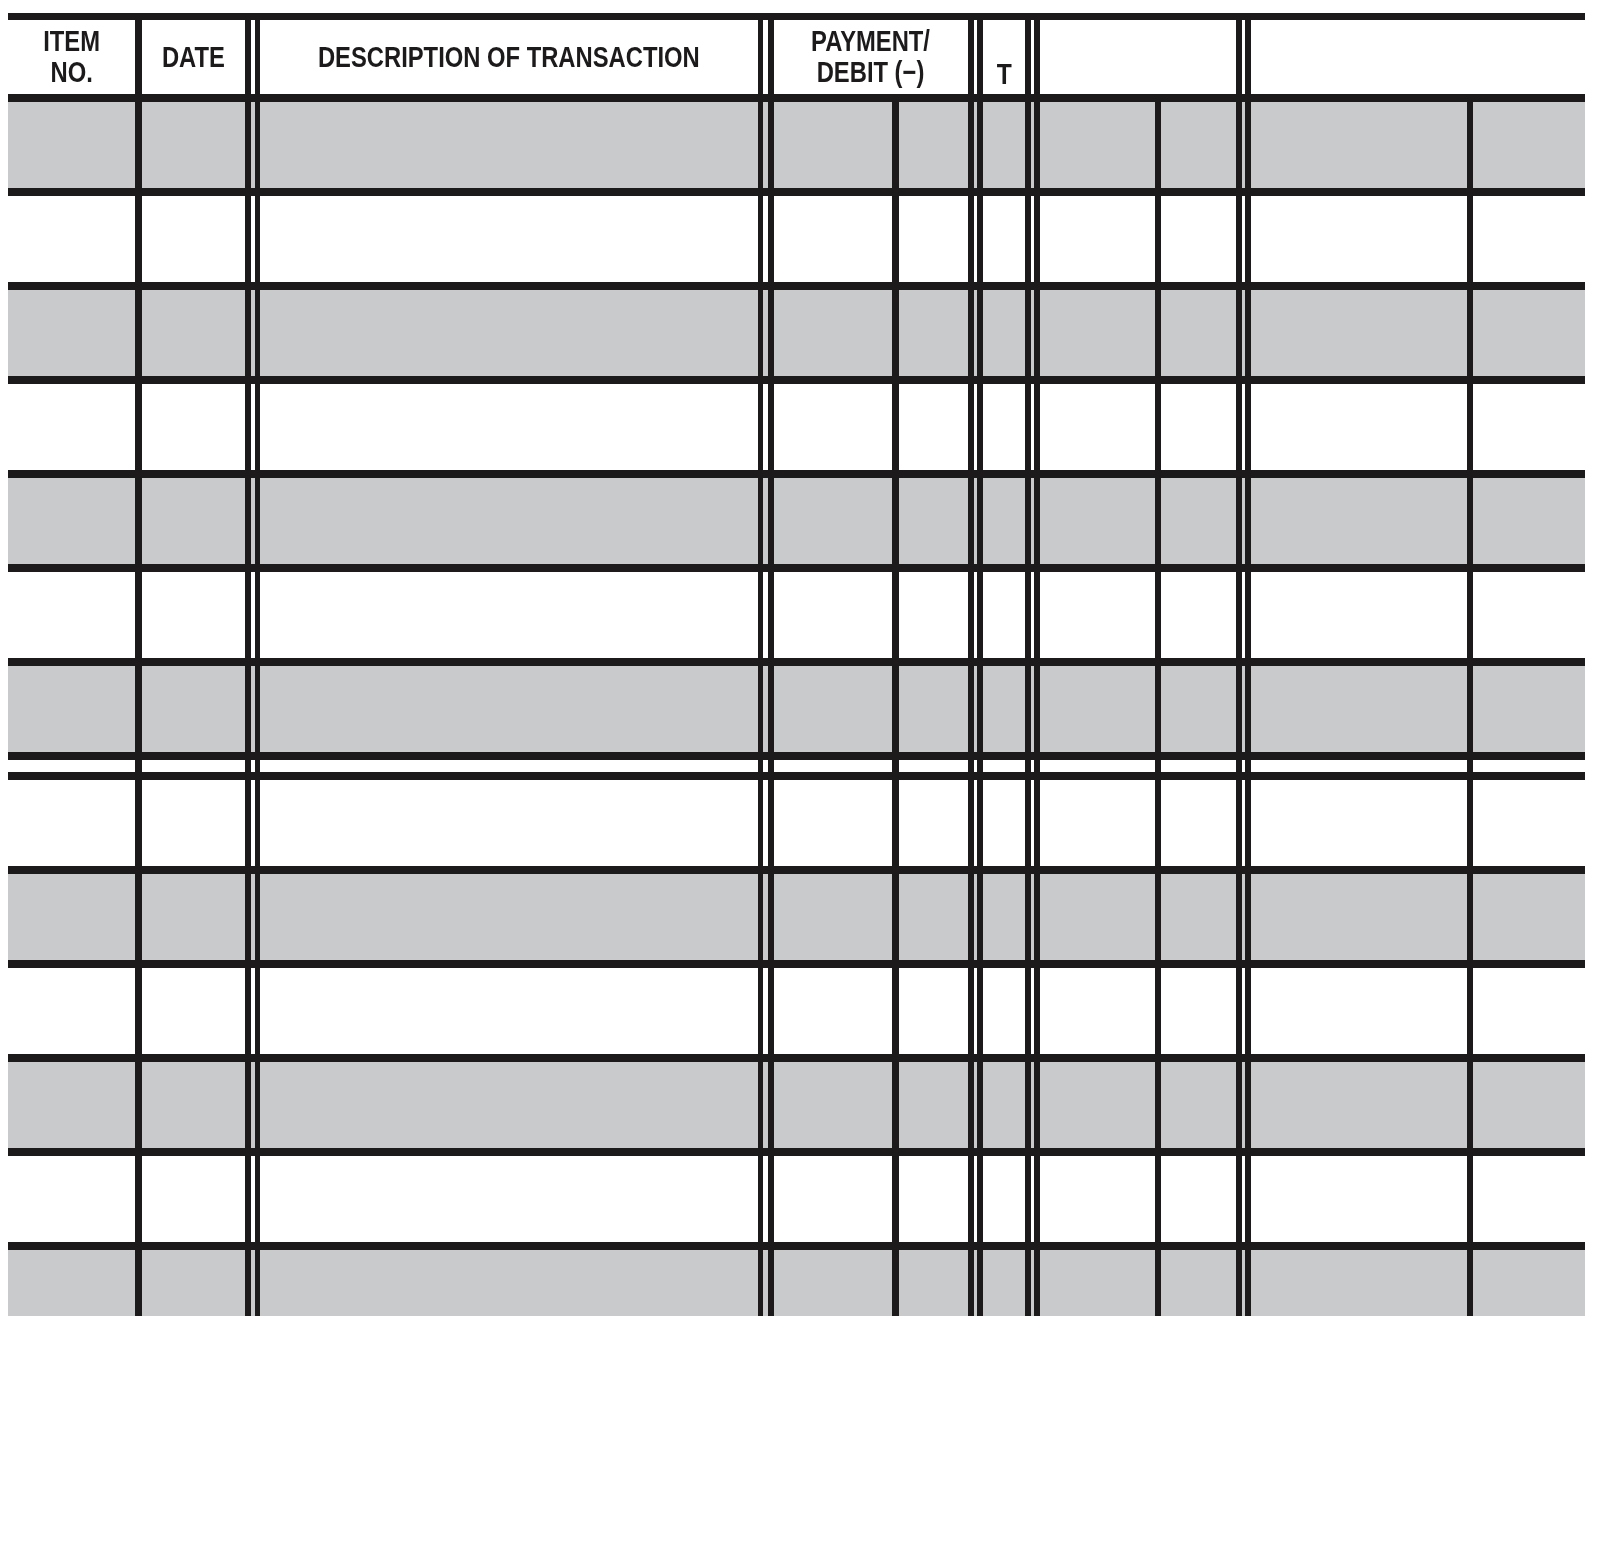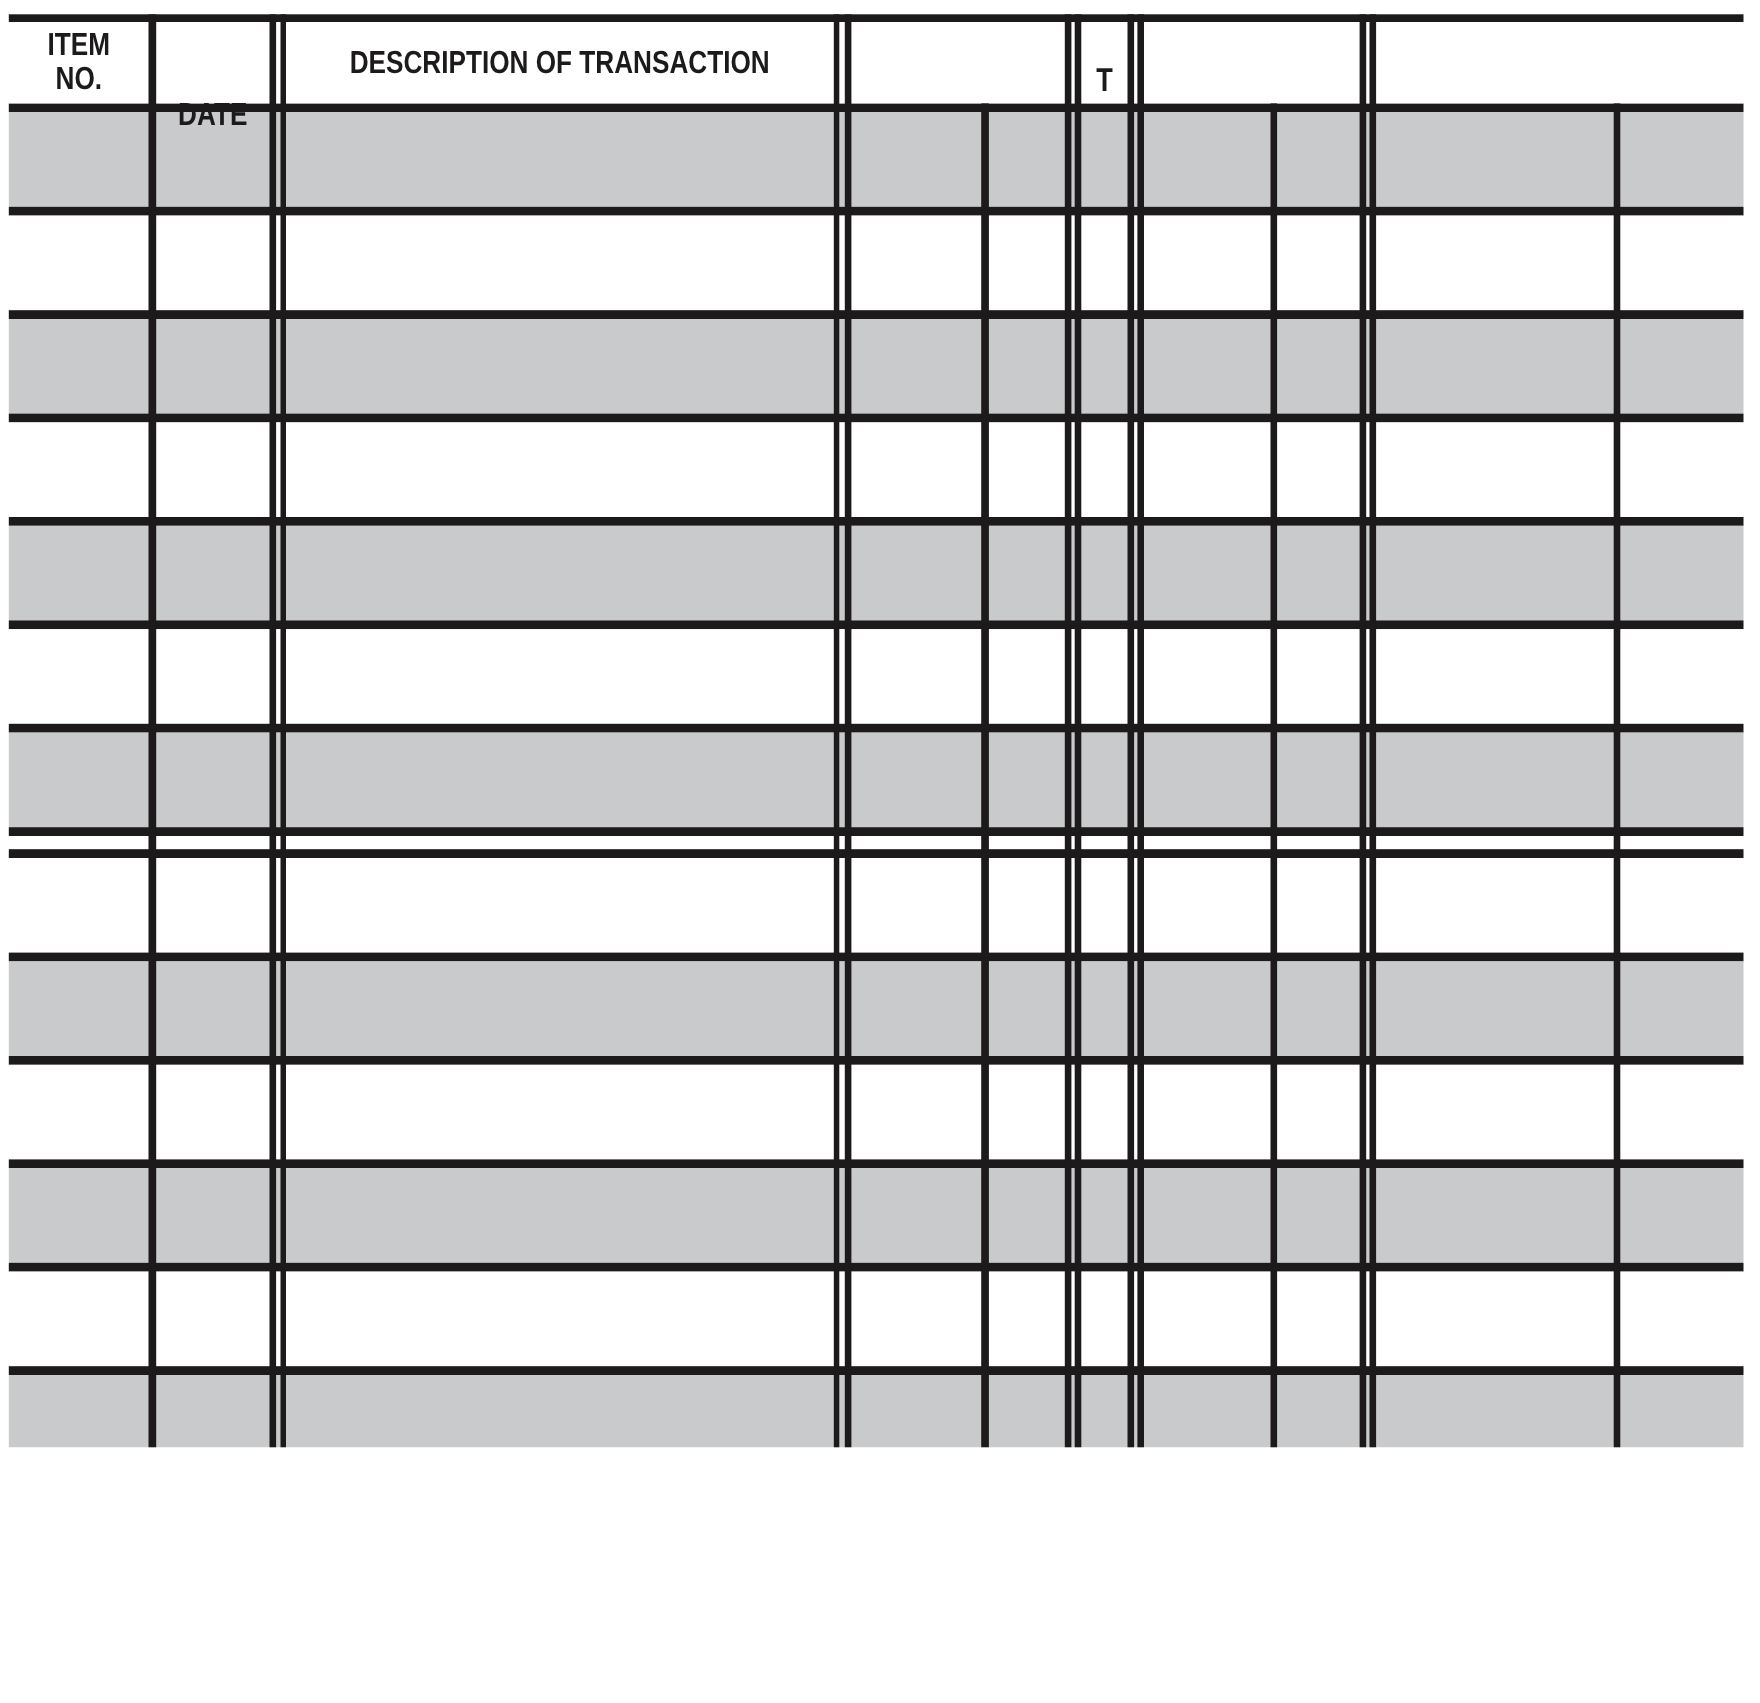--- a/index.html
+++ b/index.html
@@ -21,21 +21,21 @@
     position:absolute; top:0; height:74px;
     display:flex; align-items:center; justify-content:center;
     color:var(--line,#1d1a1b); font-weight:bold;
   }
   .hdr-inner {
     display:flex; flex-direction:column; align-items:center; justify-content:center;
     transform:scaleX(0.82); line-height:1.06; font-size:29px; white-space:nowrap;
     letter-spacing:0px; text-align:center;
   }
   .hdr-item        { left:0;     width:127px; }
-  .hdr-date        { left:134px; width:103px;margin-top:48px; }
+  .hdr-date        { left:134px; width:103px; }
   .hdr-description { left:252px; width:498px; }
   .hdr-payment     { left:766px; width:194px; }
   .hdr-t           { left:975px; width:42px; align-items:flex-end; padding-bottom:4px; box-sizing:border-box; }
   .hdr-t .hdr-inner{ font-size:30px; }
   .hdr-deposits    { left:1032px; width:196px; }
   .hdr-balance     { left:1243px; width:334px; }
   .hdr-balance .hdr-inner { transform:scaleX(0.95); font-size:33px; letter-spacing:12px; padding-left:12px; }
 
   
   .row { height:86px; background:#ffffff; }
@@ -75,20 +75,26 @@
         </div>
       </div>
       <div class="hdr hdr-date">
         <div class="hdr-inner">
           <span>DATE</span>
         </div>
       </div>
       <div class="hdr hdr-description">
         <div class="hdr-inner">
           <span>DESCRIPTION OF TRANSACTION</span>
+        </div>
+      </div>
+      <div class="hdr hdr-payment">
+        <div class="hdr-inner">
+          <span>PAYMENT/</span>
+          <span>DEBIT (−)</span>
         </div>
       </div>
       <div class="hdr hdr-t">
         <div class="hdr-inner">
           <span>T</span>
         </div>
       </div>
     </div>
 
     <div class="rule"></div>

